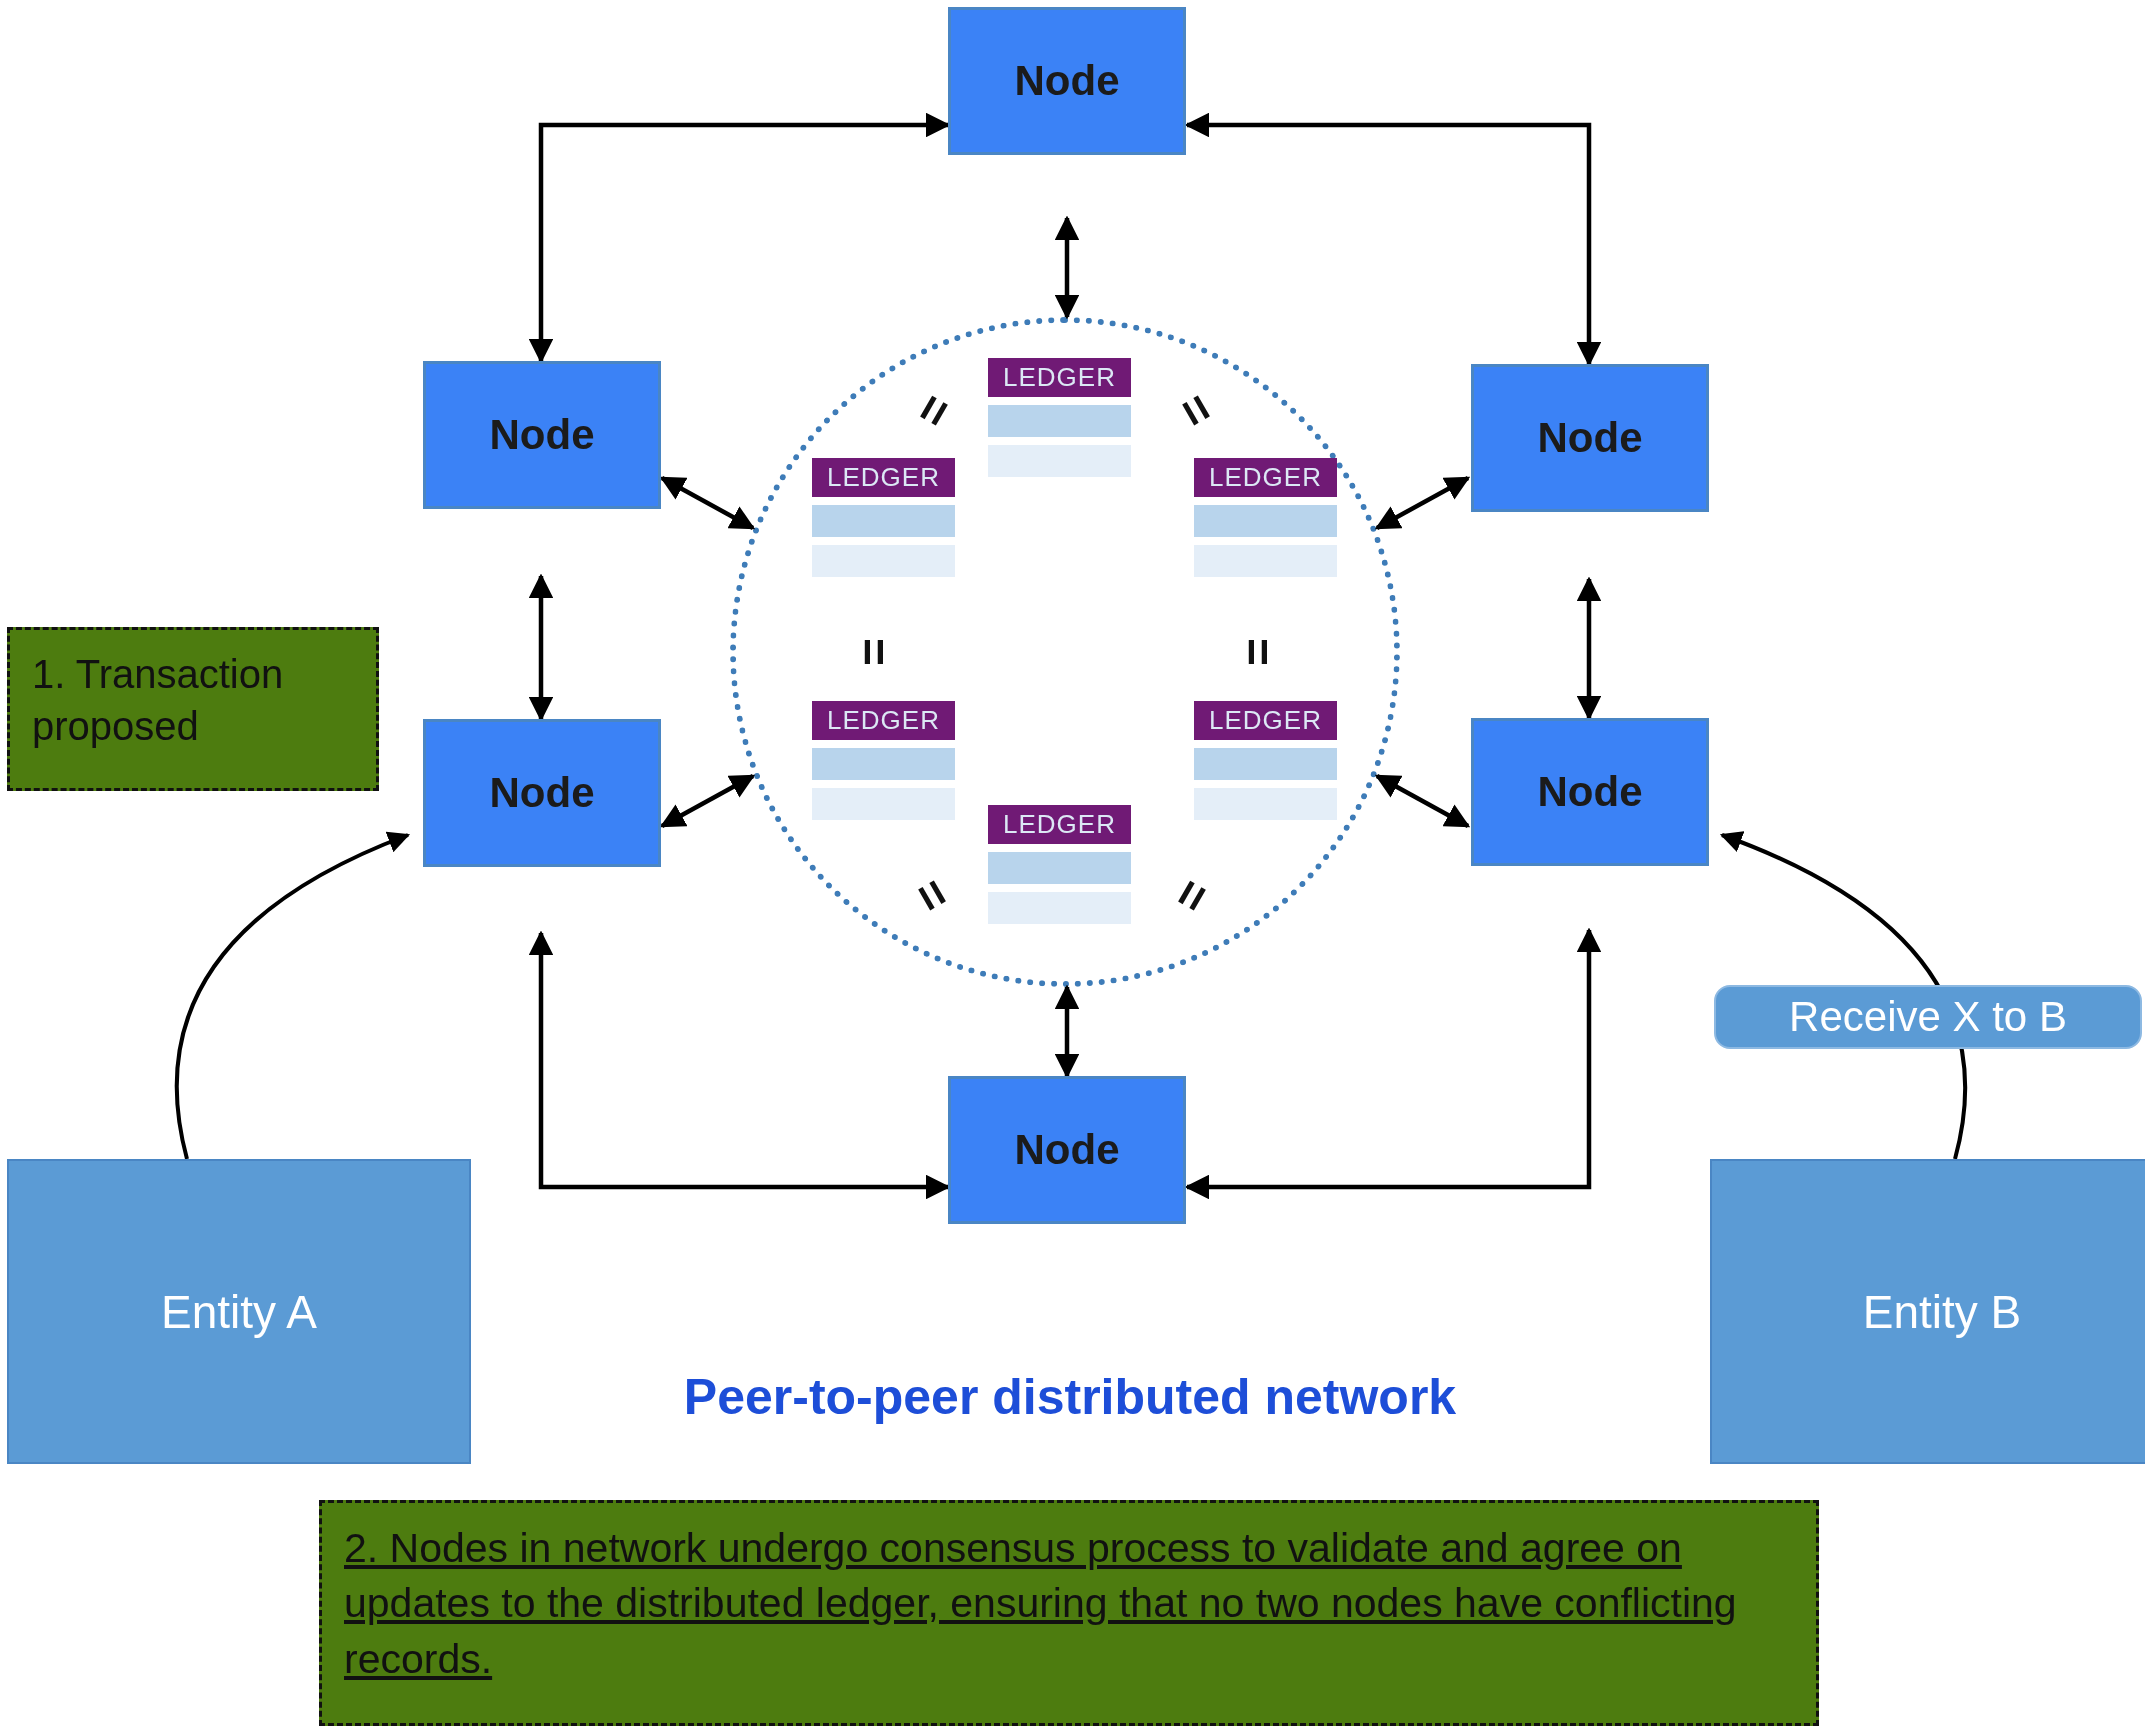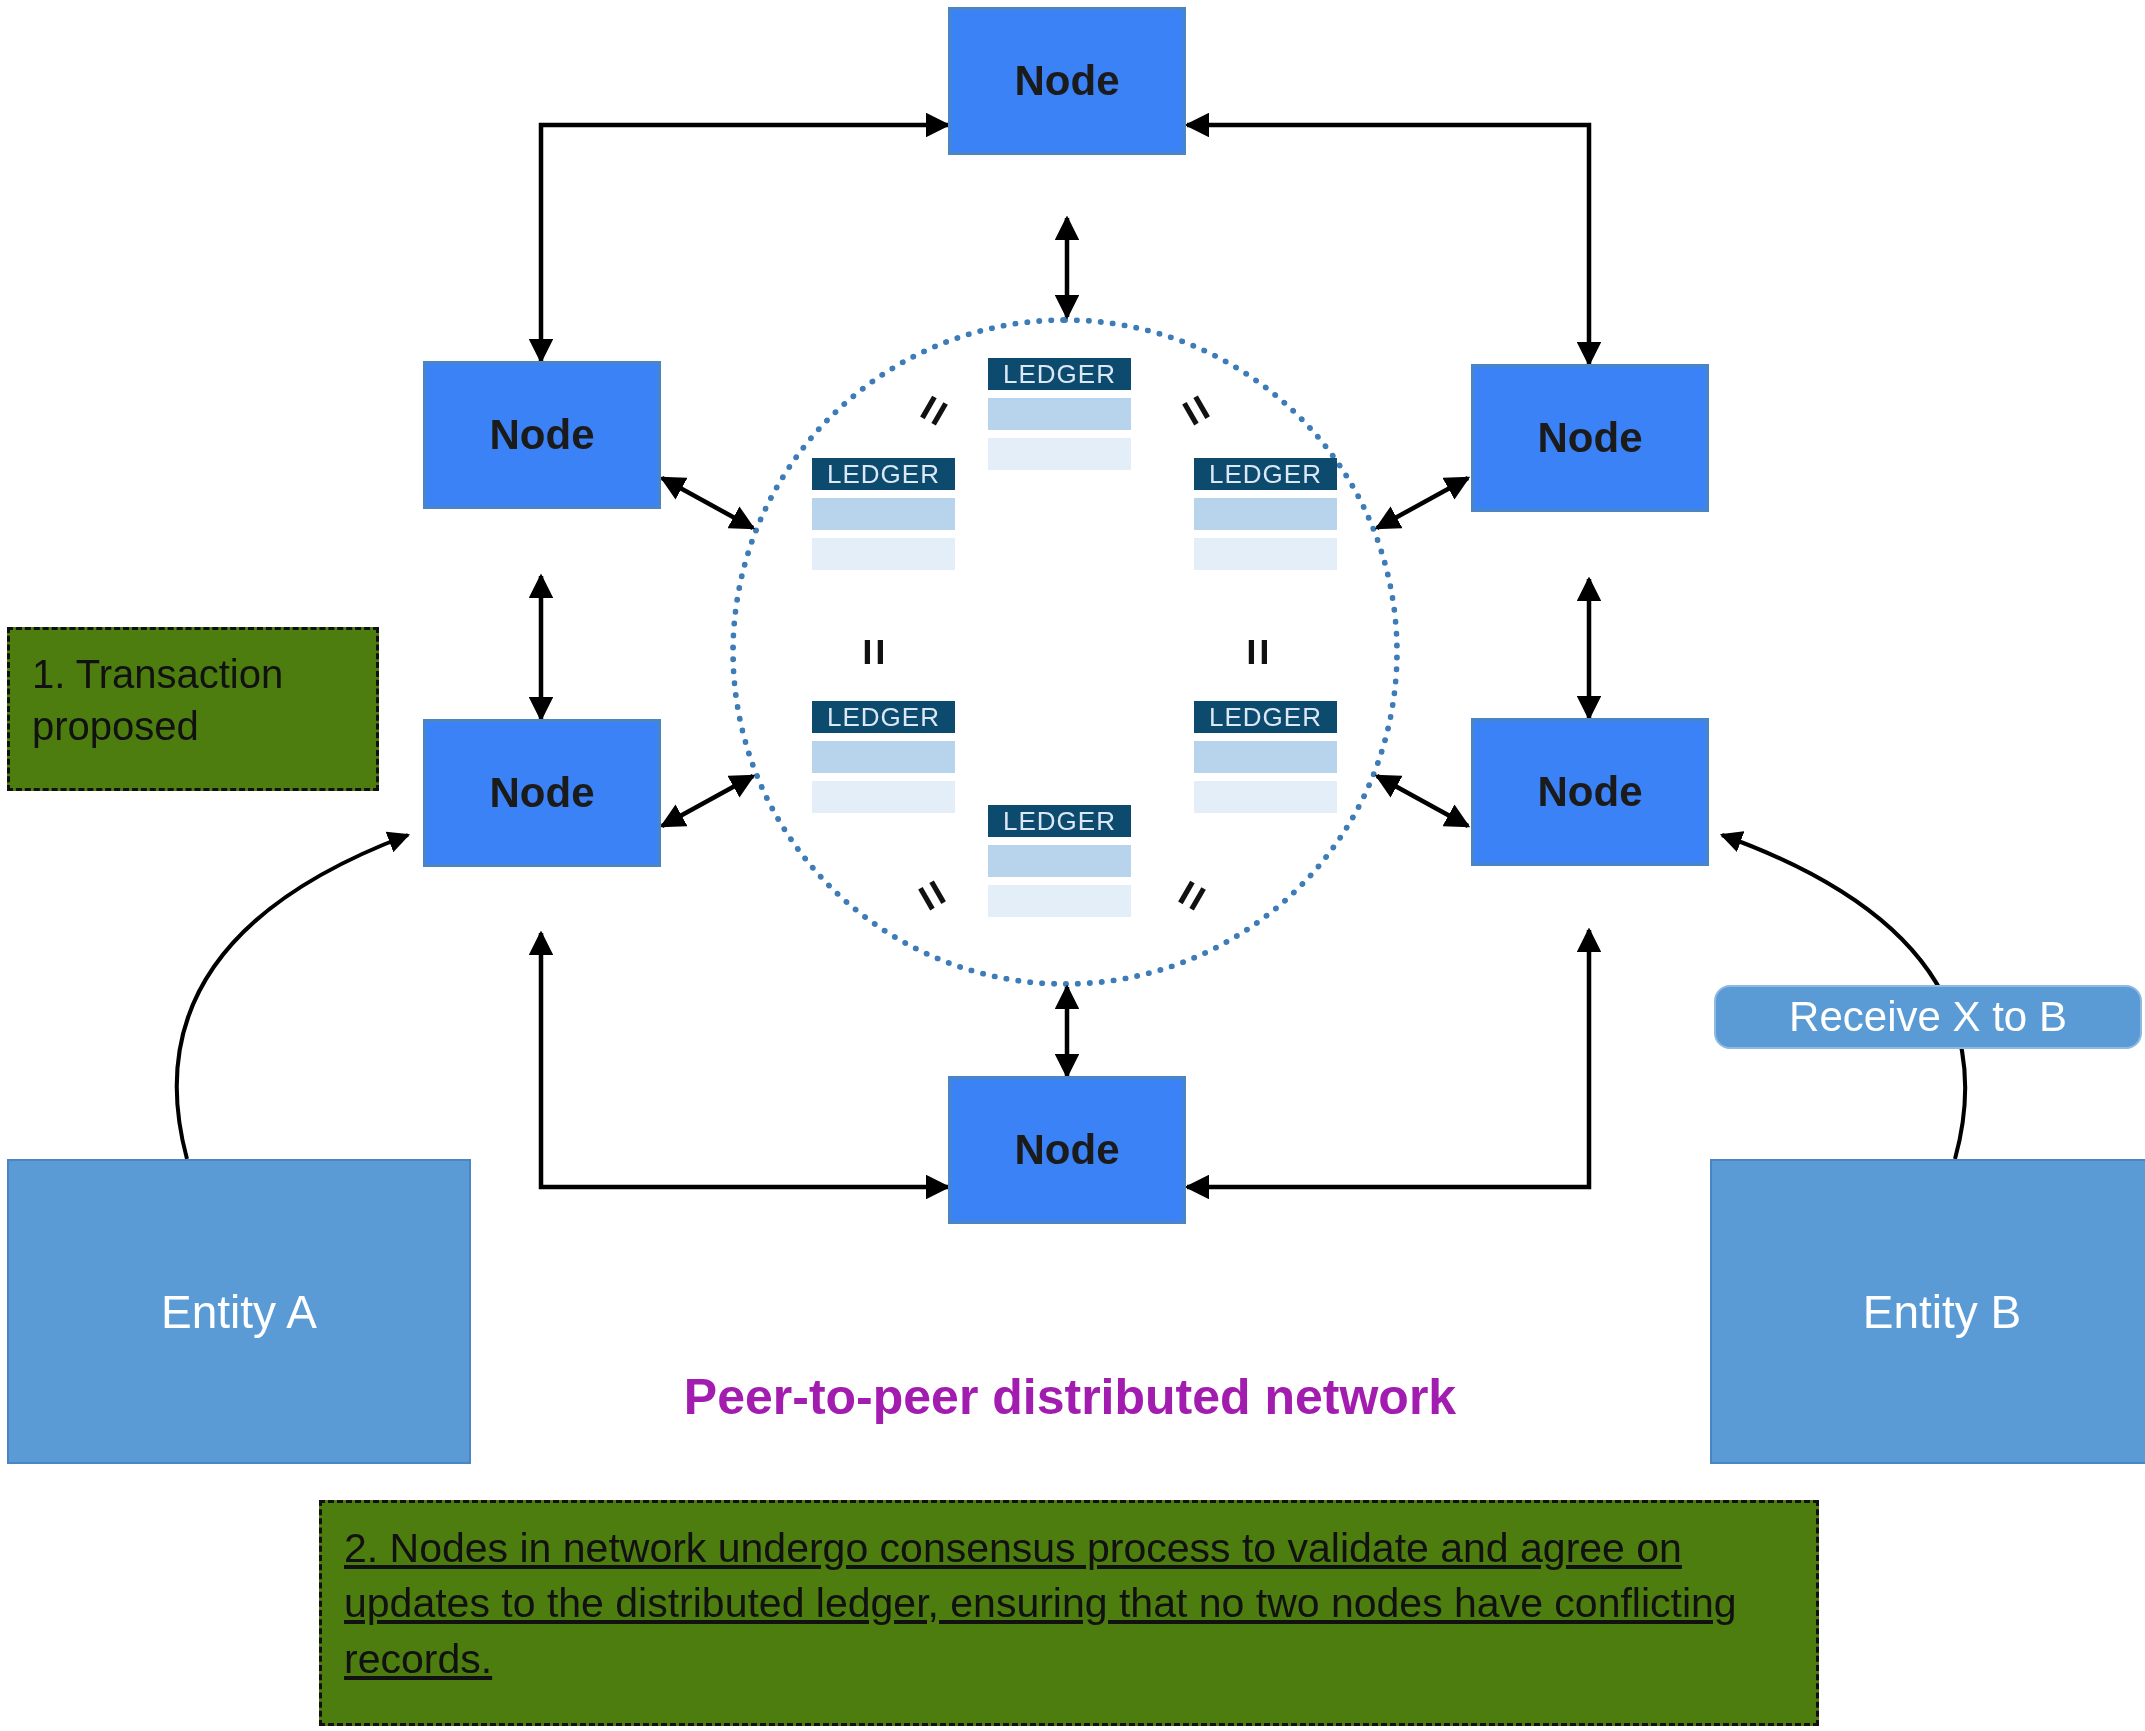--- a/index.html
+++ b/index.html
@@ -33,21 +33,21 @@
   }
 
   .ledger { position: absolute; width: 143px; z-index: 2; }
   #ledger-top         { left: 988px;  top: 358px; }
   #ledger-left-upper  { left: 812px;  top: 458px; }
   #ledger-right-upper { left: 1194px; top: 458px; }
   #ledger-left-lower  { left: 812px;  top: 701px; }
   #ledger-right-lower { left: 1194px; top: 701px; }
   #ledger-bottom      { left: 988px;  top: 805px; }
   .ledger-header {
-    width: 100%; height: 32px; background: #0c4a6e; color: #dce8f5;
+    width: 100%; height: 39px; background: #701a75; color: #dce8f5;
     font-size: 26px; letter-spacing: 1px; display: flex; align-items: center; justify-content: center;
   }
   .ledger-row { width: 100%; height: 32px; margin-top: 8px; }
   .row-a { background: #b8d4ec; }
   .row-b { background: #e4eef8; }
 
   .eq {
     position: absolute; width: 60px; height: 60px; z-index: 2;
     display: flex; align-items: center; justify-content: center;
     font-weight: bold; font-size: 48px; color: #111;
@@ -78,21 +78,21 @@
   .entity {
     position: absolute; width: 464px; height: 305px; background: #5b9bd5;
     border: 2px solid #4a86c4; color: #ffffff; font-size: 46px; z-index: 3;
     display: flex; align-items: center; justify-content: center;
   }
   #entity-a { left: 7px;    top: 1159px; }
   #entity-b { left: 1710px; top: 1159px; }
 
   .diagram-title {
     position: absolute; left: 520px; top: 1368px; width: 1100px;
-    text-align: center; font-weight: bold; font-size: 50px; color: #a21caf; z-index: 3;
+    text-align: center; font-weight: bold; font-size: 50px; color: #1d4ed8; z-index: 3;
   }
 </style>
 </head>
 <body>
 
 <div class="canvas">
 
   <div class="consensus-circle"></div>
 
   <svg class="arrows" width="2145" height="1731" viewBox="0 0 2145 1731">

